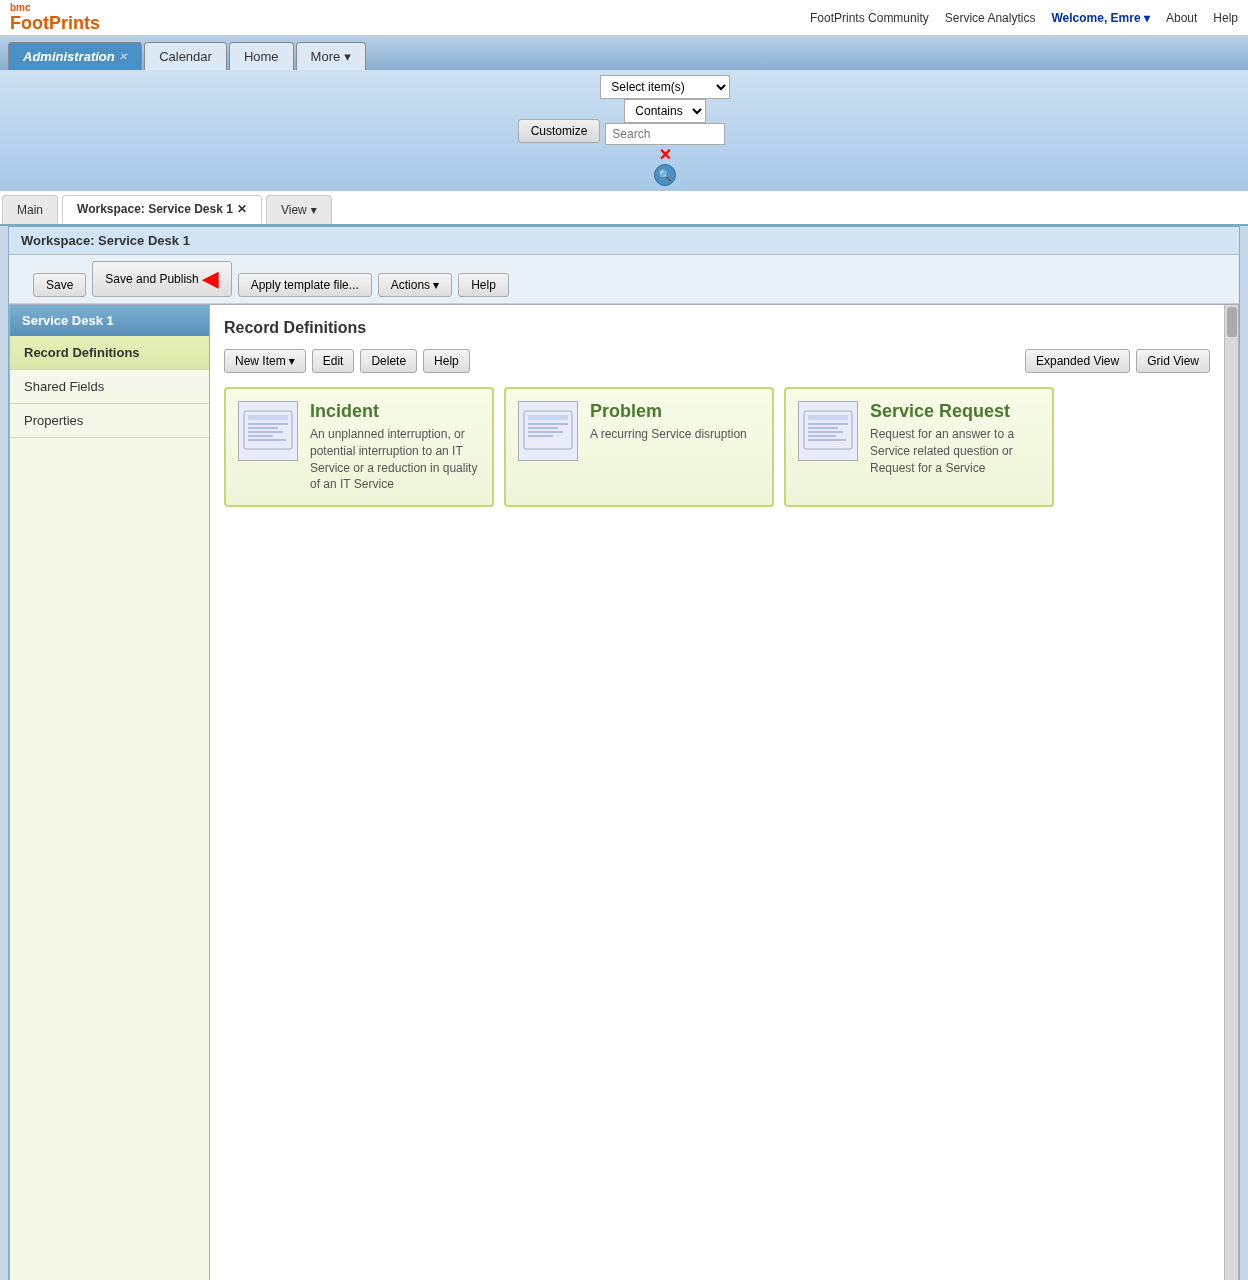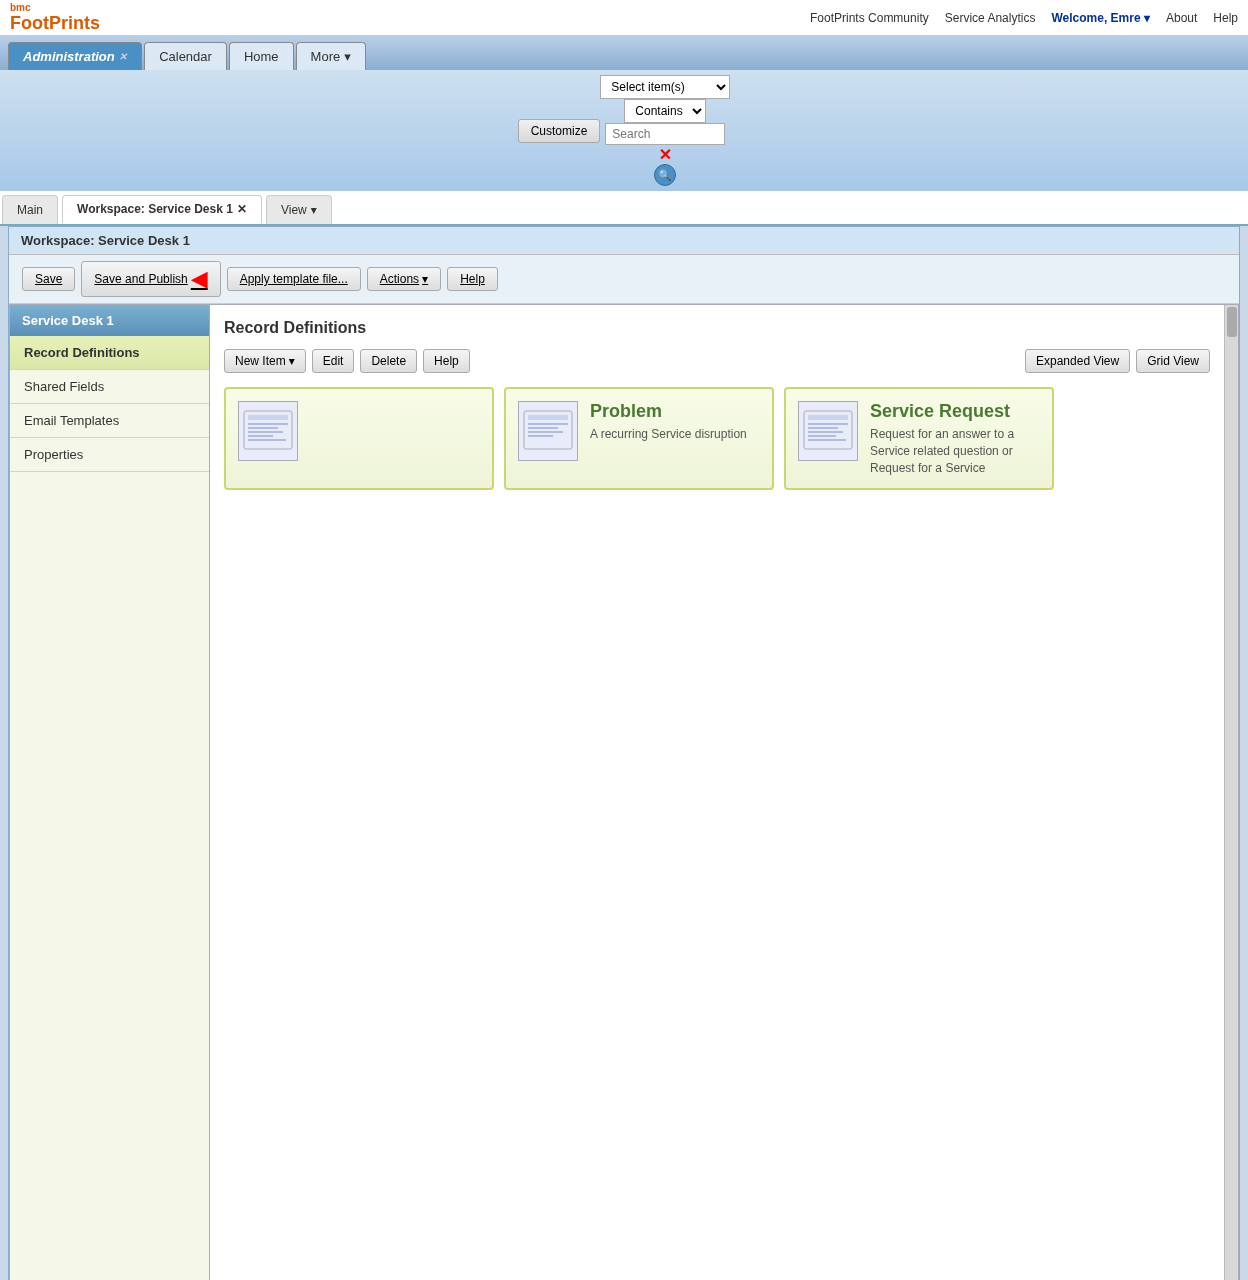--- a/index.html
+++ b/index.html
@@ -123,26 +123,25 @@
       padding: 6px 12px;
       font-size: 13px;
       font-weight: bold;
       color: #333;
       border-bottom: 1px solid #bbb;
     }
 
     
     .action-row {
       background: #e8f0f8;
-      padding: 6px 13px;
-      display: flex;
-      align-items: center;
+      padding: 6px 24px;
+      display: flex;
+      align-items: flex-end;
       gap: 6px;
       border-bottom: 1px solid #ccc;
-      text-decoration: underline;
     }
     .action-btn {
       padding: 4px 12px;
       border: 1px solid #aaa;
       border-radius: 3px;
       background: linear-gradient(to bottom, #f5f5f5, #ddd);
       cursor: pointer;
       font-size: 12px;
       display: flex; align-items: center; gap: 3px;
     }
@@ -376,21 +375,20 @@
         <span>Help</span>
       </button>
     </div>
 
     <div class="main-content">
 
       <div class="sidebar">
         <div class="sidebar-title">Service Desk 1</div>
         <div class="sidebar-item active">Record Definitions</div>
         <div class="sidebar-item">Shared Fields</div>
-        <div class="sidebar-item">Email Templates</div>
         <div class="sidebar-item">Properties</div>
       </div>
 
       <div class="right-panel">
         <div class="panel-title">Record Definitions</div>
 
         <div class="record-actions">
           <button class="rec-btn">
             <span>New Item</span>
             <span>▾</span>
@@ -409,20 +407,24 @@
               <svg viewBox="0 0 52 52" xmlns="http://www.w3.org/2000/svg">
                 <rect x="2" y="6" width="48" height="38" rx="2" fill="#e8ecf8" stroke="#aab" stroke-width="1"></rect>
                 <rect x="6" y="10" width="40" height="5" fill="#c8d4f0"></rect>
                 <rect x="6" y="18" width="40" height="2" fill="#b0bce0"></rect>
                 <rect x="6" y="22" width="30" height="2" fill="#b0bce0"></rect>
                 <rect x="6" y="26" width="35" height="2" fill="#b0bce0"></rect>
                 <rect x="6" y="30" width="25" height="2" fill="#b0bce0"></rect>
                 <rect x="6" y="34" width="38" height="2" fill="#b0bce0"></rect>
               </svg>
             </div>
+            <div class="card-text">
+              <h3>Incident</h3>
+              <p>An unplanned interruption, or potential interruption to an IT Service or a reduction in quality of an IT Service</p>
+            </div>
           </div>
 
           <div class="card">
             <div class="card-icon">
               <svg viewBox="0 0 52 52" xmlns="http://www.w3.org/2000/svg">
                 <rect x="2" y="6" width="48" height="38" rx="2" fill="#e8ecf8" stroke="#aab" stroke-width="1"></rect>
                 <rect x="6" y="10" width="40" height="5" fill="#c8d4f0"></rect>
                 <rect x="6" y="18" width="40" height="2" fill="#b0bce0"></rect>
                 <rect x="6" y="22" width="30" height="2" fill="#b0bce0"></rect>
                 <rect x="6" y="26" width="35" height="2" fill="#b0bce0"></rect>

